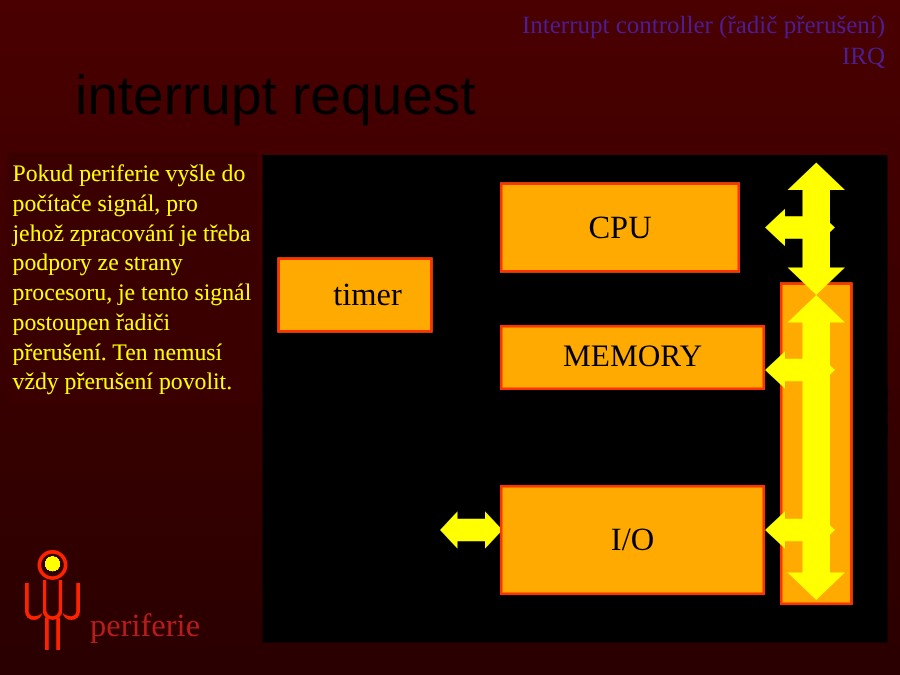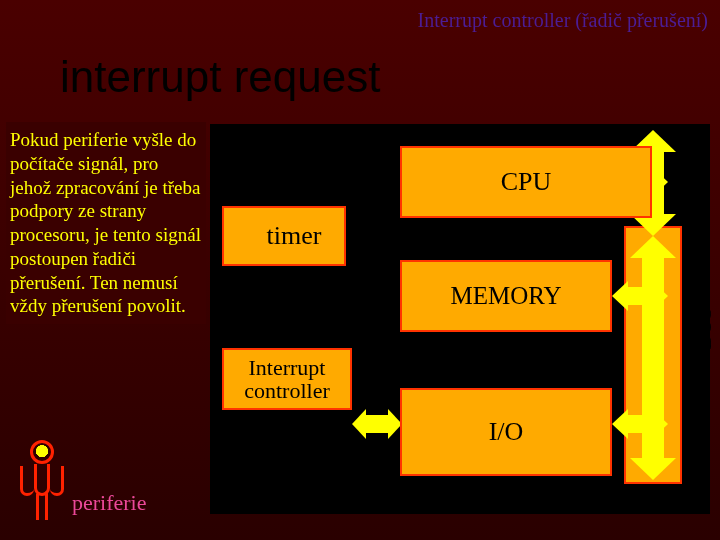--- a/index.html
+++ b/index.html
@@ -26,22 +26,22 @@
     position: absolute; top: 124px; left: 210px; width: 500px; height: 390px;
     background: #000;
   }
   .block {
     position: absolute; background: #ffaa00; border: 2px solid #ff3300;
     display: flex; align-items: center; justify-content: center;
     font-size: 26px; color: #000; font-family: "Times New Roman", serif;
   }
   .timer { left: 12px; top: 82px; width: 124px; height: 60px; padding-left: 20px; }
   .intc  { left: 12px; top: 224px; width: 130px; height: 62px; font-size: 22px; line-height: 1.05; text-align: center; }
-  .cpu   { left: 190px; top: 22px;  width: 252px; height: 72px; }
-  .mem   { left: 190px; top: 136px; width: 212px; height: 72px; font-size: 25px; }
+  .cpu   { left: 190px; top: 22px;  width: 192px; height: 72px; }
+  .mem   { left: 190px; top: 136px; width: 212px; height: 52px; font-size: 25px; }
   .io    { left: 190px; top: 264px; width: 212px; height: 88px; }
   .bus-track {
     position: absolute; right: 28px; top: 102px; width: 58px; height: 258px;
     background: #ffaa00; border: 2px solid #ff3300;
   }
   .bus-label {
     position: absolute; right: 6px; top: 170px;
     transform: rotate(-90deg); transform-origin: right center;
     color: #000; font-size: 22px;
   }
@@ -74,21 +74,21 @@
   .ha-io  { top: 285px; left: 402px; width: 56px; }
   .ha-cpu .h-shaft, .ha-mem .h-shaft, .ha-io .h-shaft { left: 14px; width: 28px; }
   .ha-cpu .lhead, .ha-mem .lhead, .ha-io .lhead { left: 0; border-right: 16px solid #ffff00; }
   .ha-cpu .rhead, .ha-mem .rhead, .ha-io .rhead { right: 0; border-left: 16px solid #ffff00; }
   .ha-ic-io { top: 285px; left: 142px; width: 50px; }
   .ha-ic-io .h-shaft { left: 12px; width: 26px; }
   .ha-ic-io .lhead { left: 0; border-right: 14px solid #ffff00; }
   .ha-ic-io .rhead { right: 0; border-left: 14px solid #ffff00; }
   .periferie-label {
     position: absolute; left: 72px; bottom: 24px;
-    color: #ec4899; font-size: 22px;
+    color: #b91c1c; font-size: 26px;
   }
   .person {
     position: absolute; left: 20px; bottom: 18px; width: 44px; height: 82px;
   }
   .person .head {
     position: absolute; top: 0; left: 10px; width: 24px; height: 24px;
     border: 3px solid #ff2200; border-radius: 50%;
     background: radial-gradient(circle at 50% 45%, #ffff00 45%, transparent 46%);
   }
   .person .body {
@@ -106,20 +106,21 @@
     position: absolute; top: 54px; width: 3px; height: 26px; background: #ff2200;
   }
   .person .leg-l { left: 16px; }
   .person .leg-r { left: 25px; }
 </style>
 </head>
 <body>
 
 <div class="top-right">
   <div>Interrupt controller (řadič přerušení)</div>
+  <div>IRQ</div>
 </div>
 
 <div class="title">interrupt request</div>
 
 <div class="textbox">Pokud periferie vyšle do počítače signál, pro jehož zpracování je třeba podpory ze strany procesoru, je tento signál postoupen řadiči přerušení. Ten nemusí vždy přerušení povolit.</div>
 
 <div class="diagram">
 
   <div class="bus-track"></div>
 
@@ -149,23 +150,20 @@
       <div class="h-shaft"></div>
       <div class="h-head rhead"></div>
   </div>
   <div class="h-arrow ha-ic-io">
     <div class="h-head lhead"></div>
       <div class="h-shaft"></div>
       <div class="h-head rhead"></div>
   </div>
 
   <div class="block timer">timer</div>
-  <div class="block intc">
-    <span>Interrupt controller</span>
-  </div>
   <div class="block cpu">CPU</div>
   <div class="block mem">MEMORY</div>
   <div class="block io">I/O</div>
 
   <div class="bus-label">BUS</div>
 </div>
 
 <div class="person">
   <div class="arm-l"></div>
     <div class="arm-r"></div>

